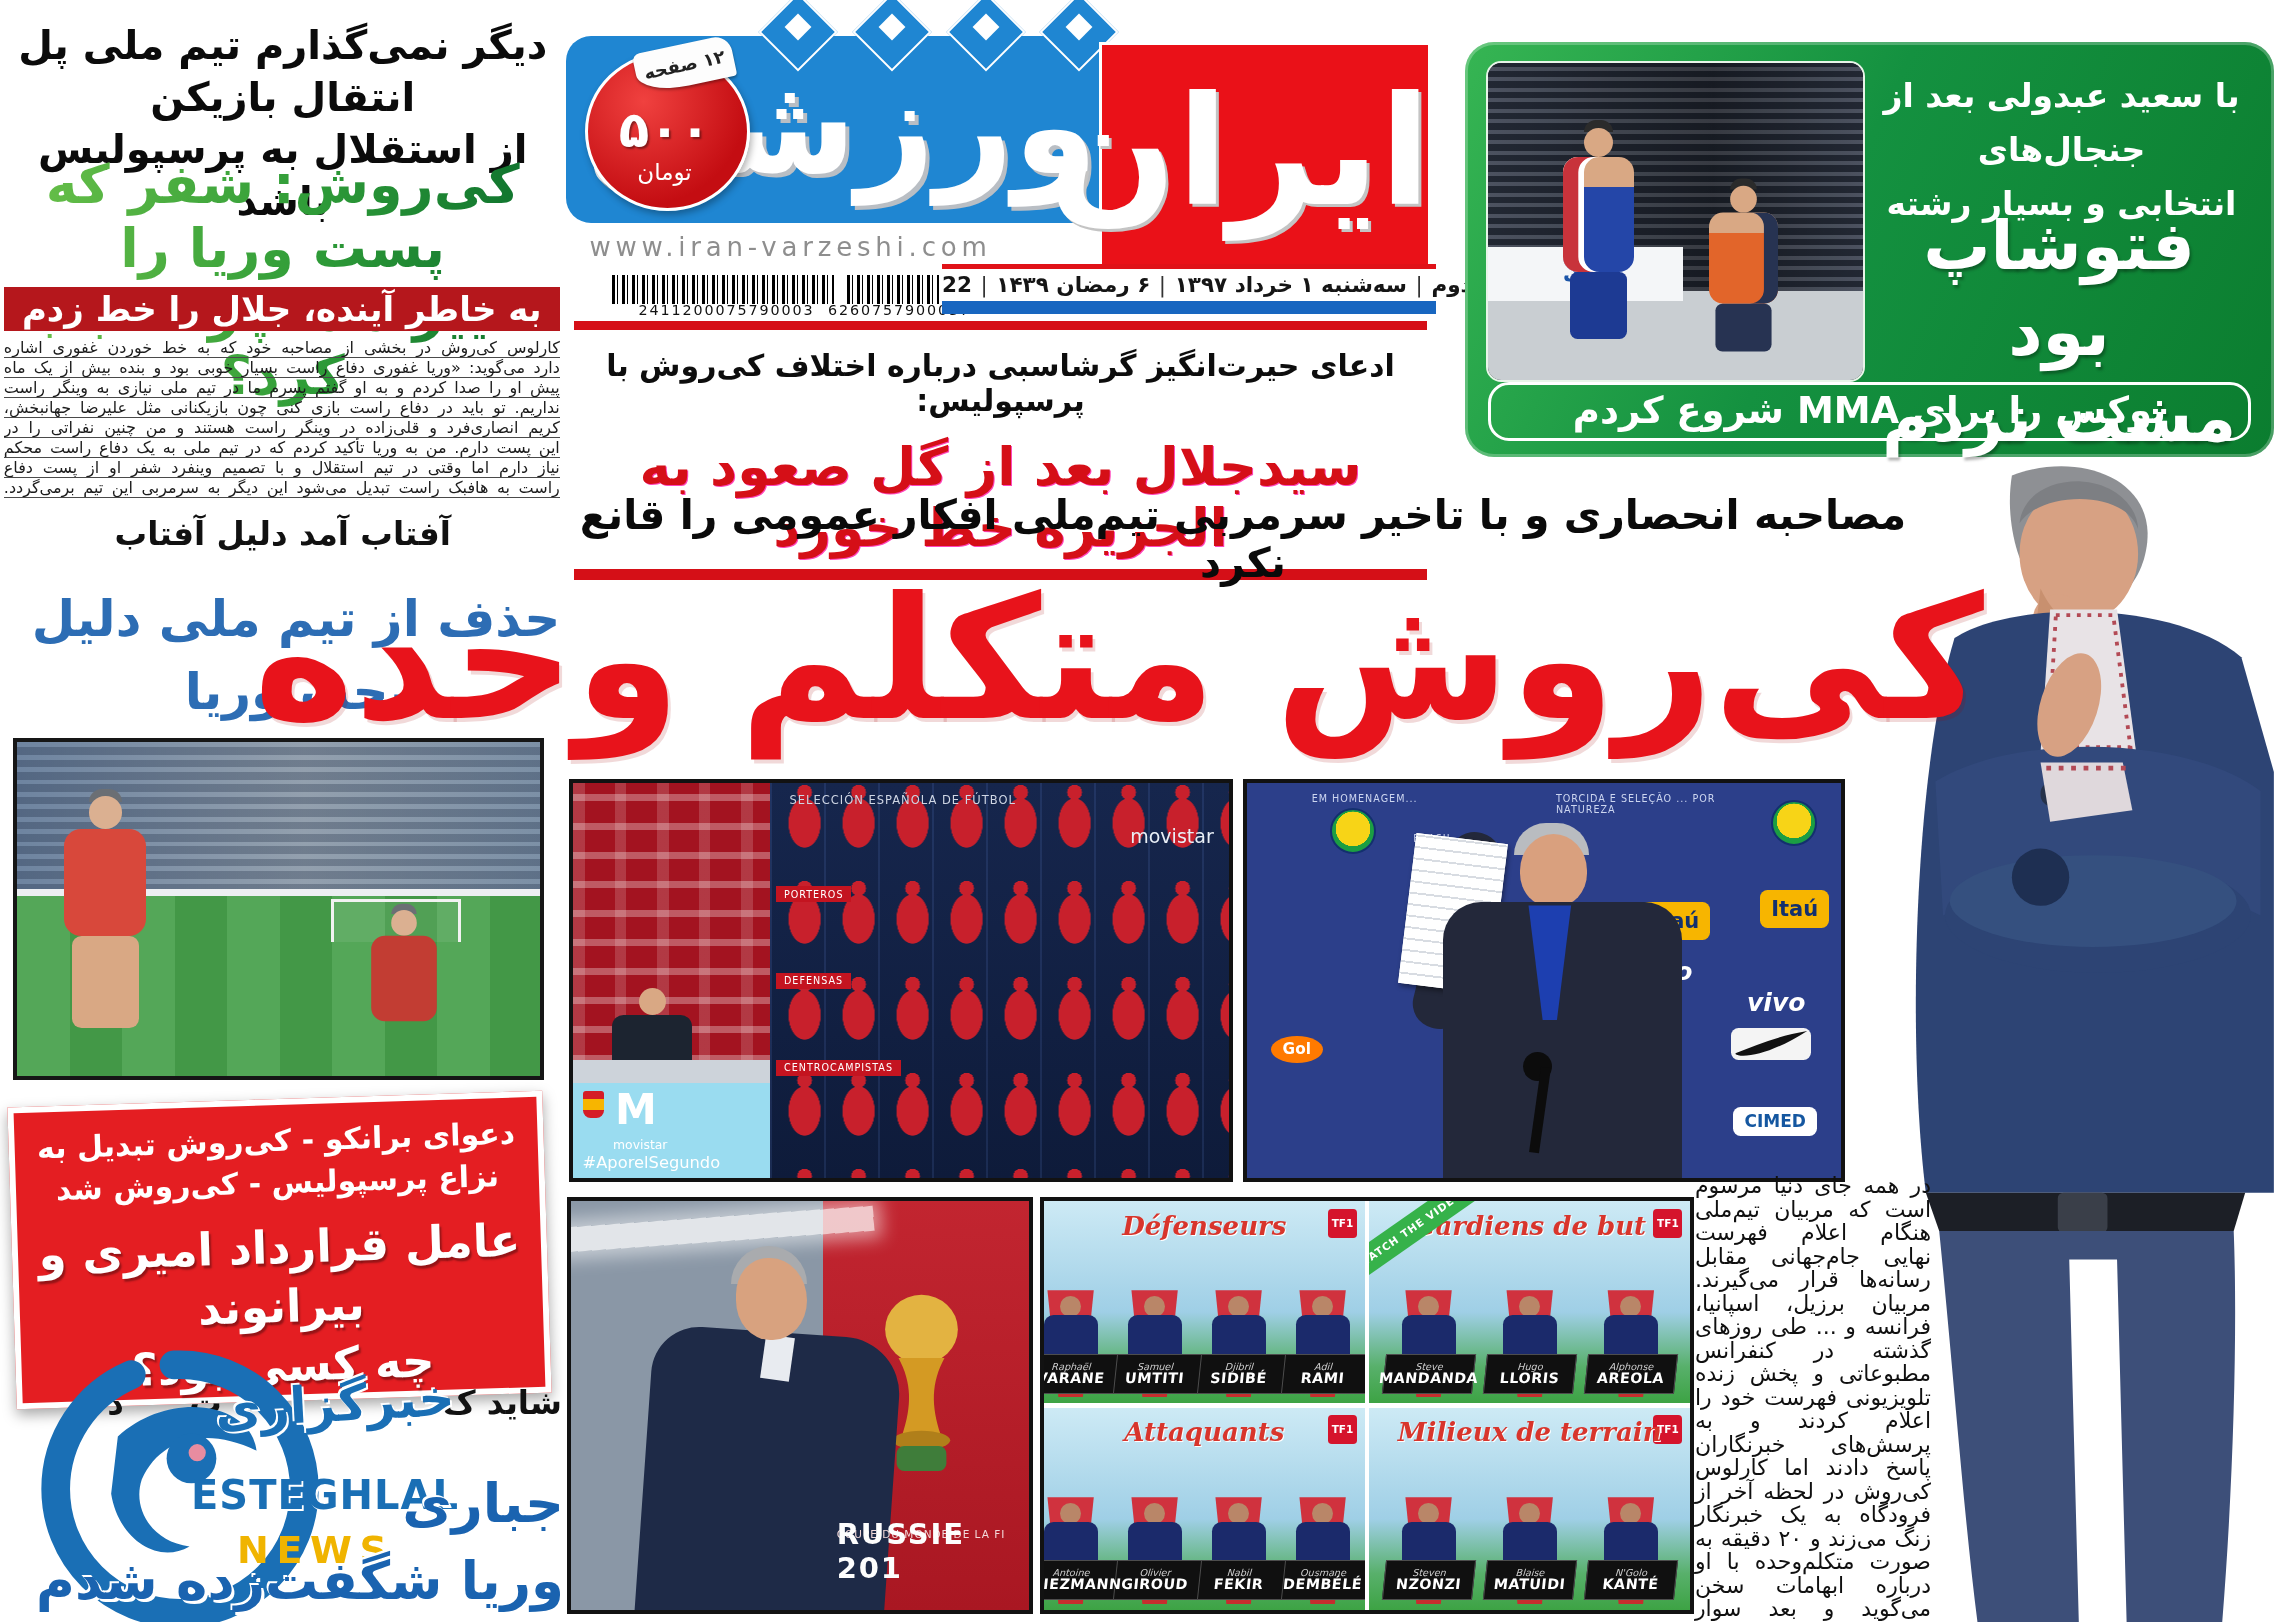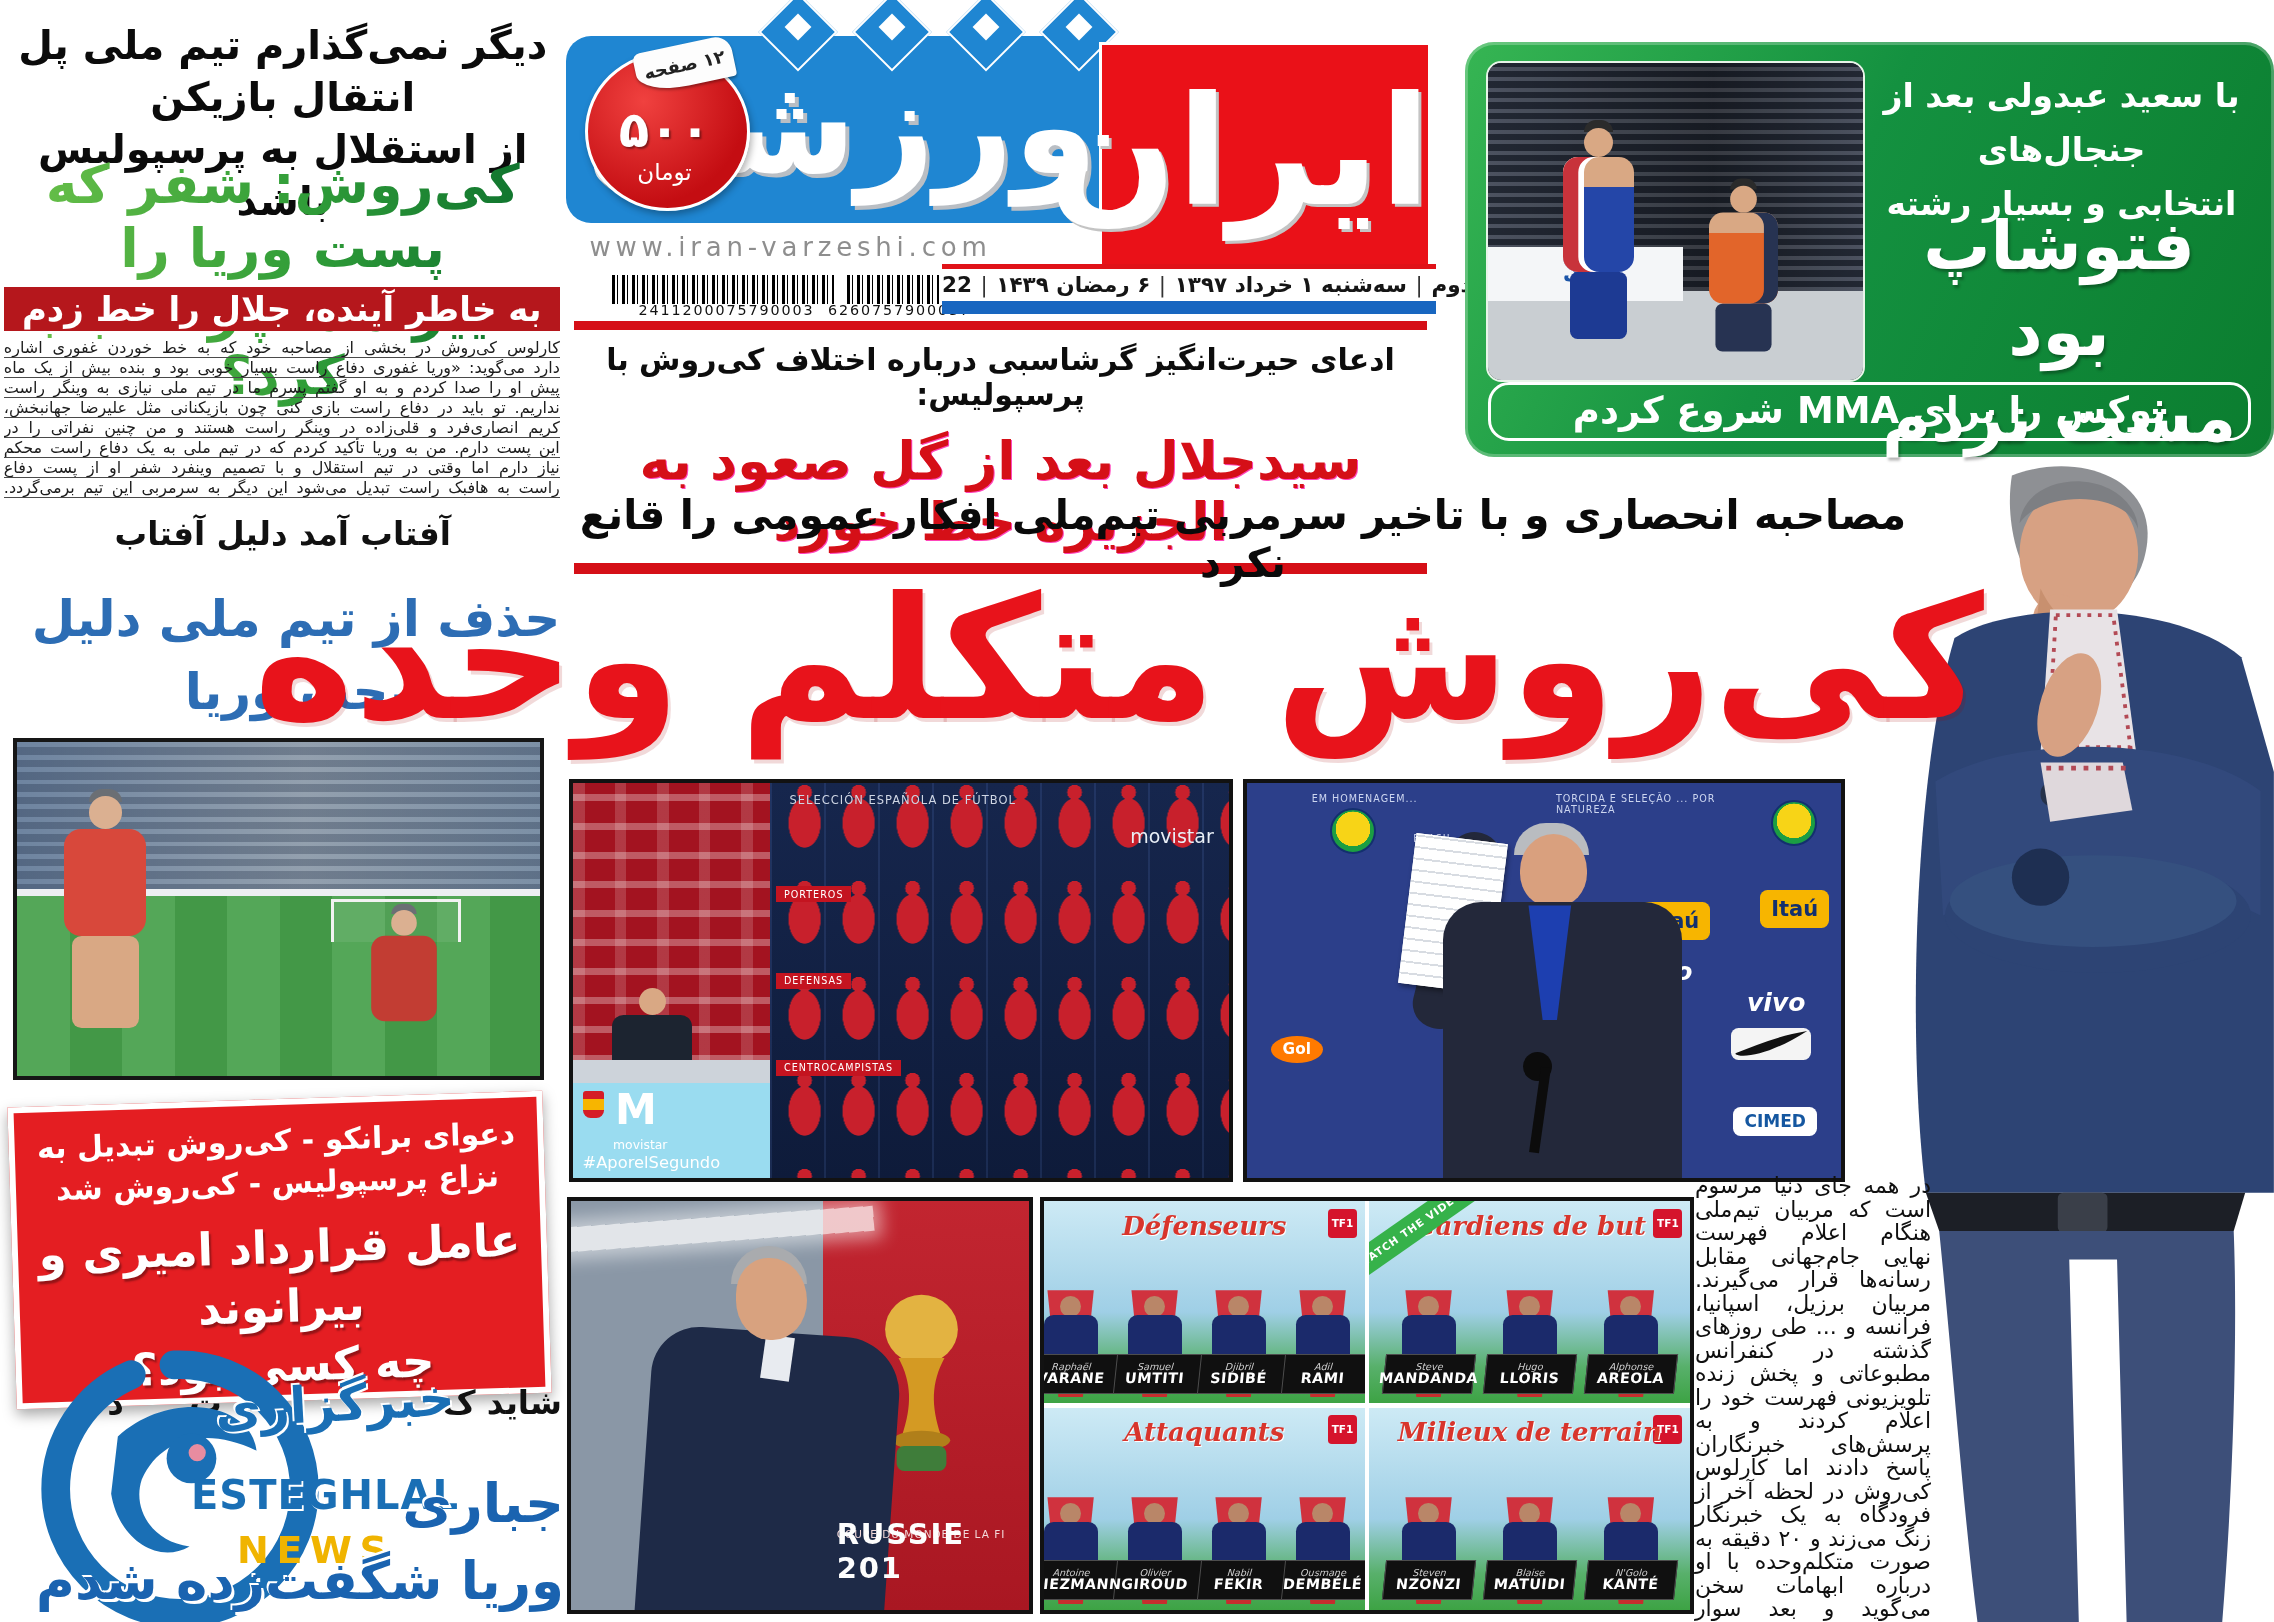--- a/index.html
+++ b/index.html
@@ -113,21 +113,21 @@
   .wr2 .l{width:61px;height:52px;border-radius:7.6px;background:#273352;}
   .g-kick{left:407px;top:27px;width:379px;font-size:33px;font-weight:bold;color:#fff;line-height:54px;}
   .g-head{left:398px;top:161px;width:392px;font-size:67px;font-weight:bold;color:#fff;line-height:86px;
           text-shadow:1.9px 2.9px 2.9px rgba(0,0,0,.3);}
   .g-pill{left:23px;top:340px;width:763px;height:59px;border:3.8px solid #fff;border-radius:21px;box-sizing:border-box;
           font-size:37px;font-weight:bold;color:#fff;line-height:52px;text-align:center;}
 
   
   .midbox{left:574px;top:321px;width:853px;}
   .mb-rule{height:8.6px;background:#d50f17;}
-  .mb-kick{font-size:30px;font-weight:bold;color:#0d0d0d;margin-top:12px;}
+  .mb-kick{font-size:30px;font-weight:bold;color:#0d0d0d;margin-top:18px;}
   .mb-head{font-size:53px;font-weight:bold;color:#d50f17;margin-top:18px;text-shadow:1px 1px 0 #f4b;}
   .mb-rule2{height:10.5px;background:#d50f17;margin-top:11.5px;}
 
   
   .subhead{left:574px;top:491px;width:1338px;font-size:41px;font-weight:bold;color:#0a0a0a;}
   .mainhead{left:569px;top:566px;width:1415px;font-size:170px;font-weight:bold;color:#e8131b;line-height:1.1;
             text-align:center;white-space:nowrap;z-index:6;text-shadow:2.9px 3.8px 0 rgba(160,0,0,.15);}
 
   
   .frame{border:4.8px solid #121212;box-sizing:border-box;overflow:hidden;background:#0d1524;}

